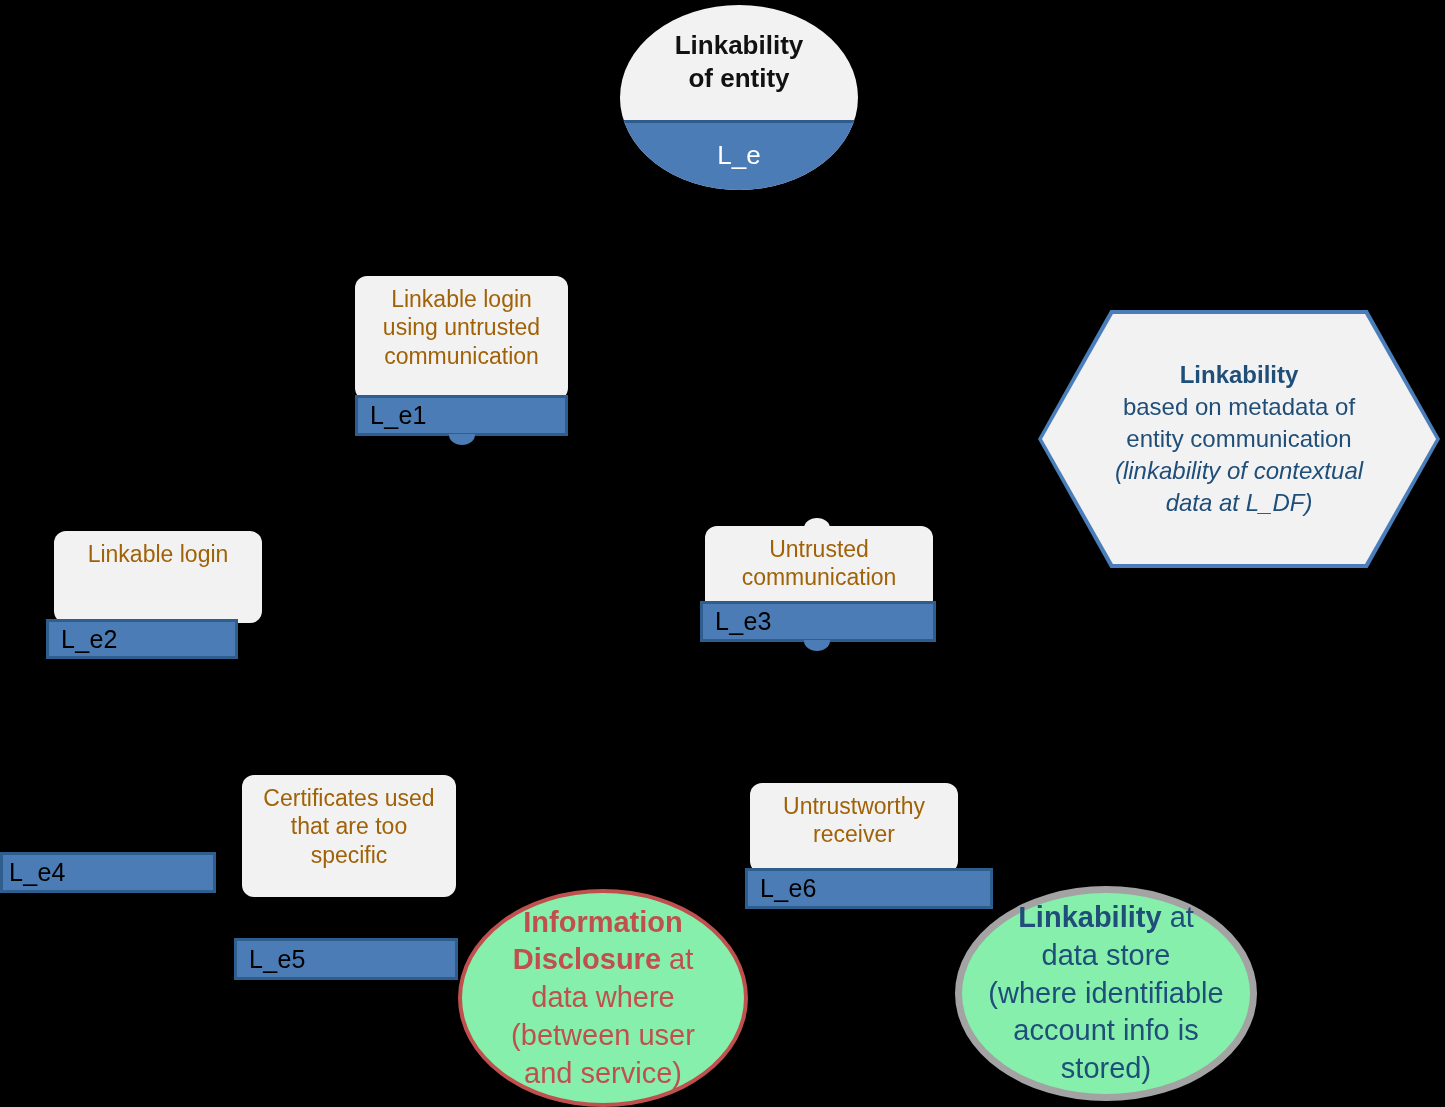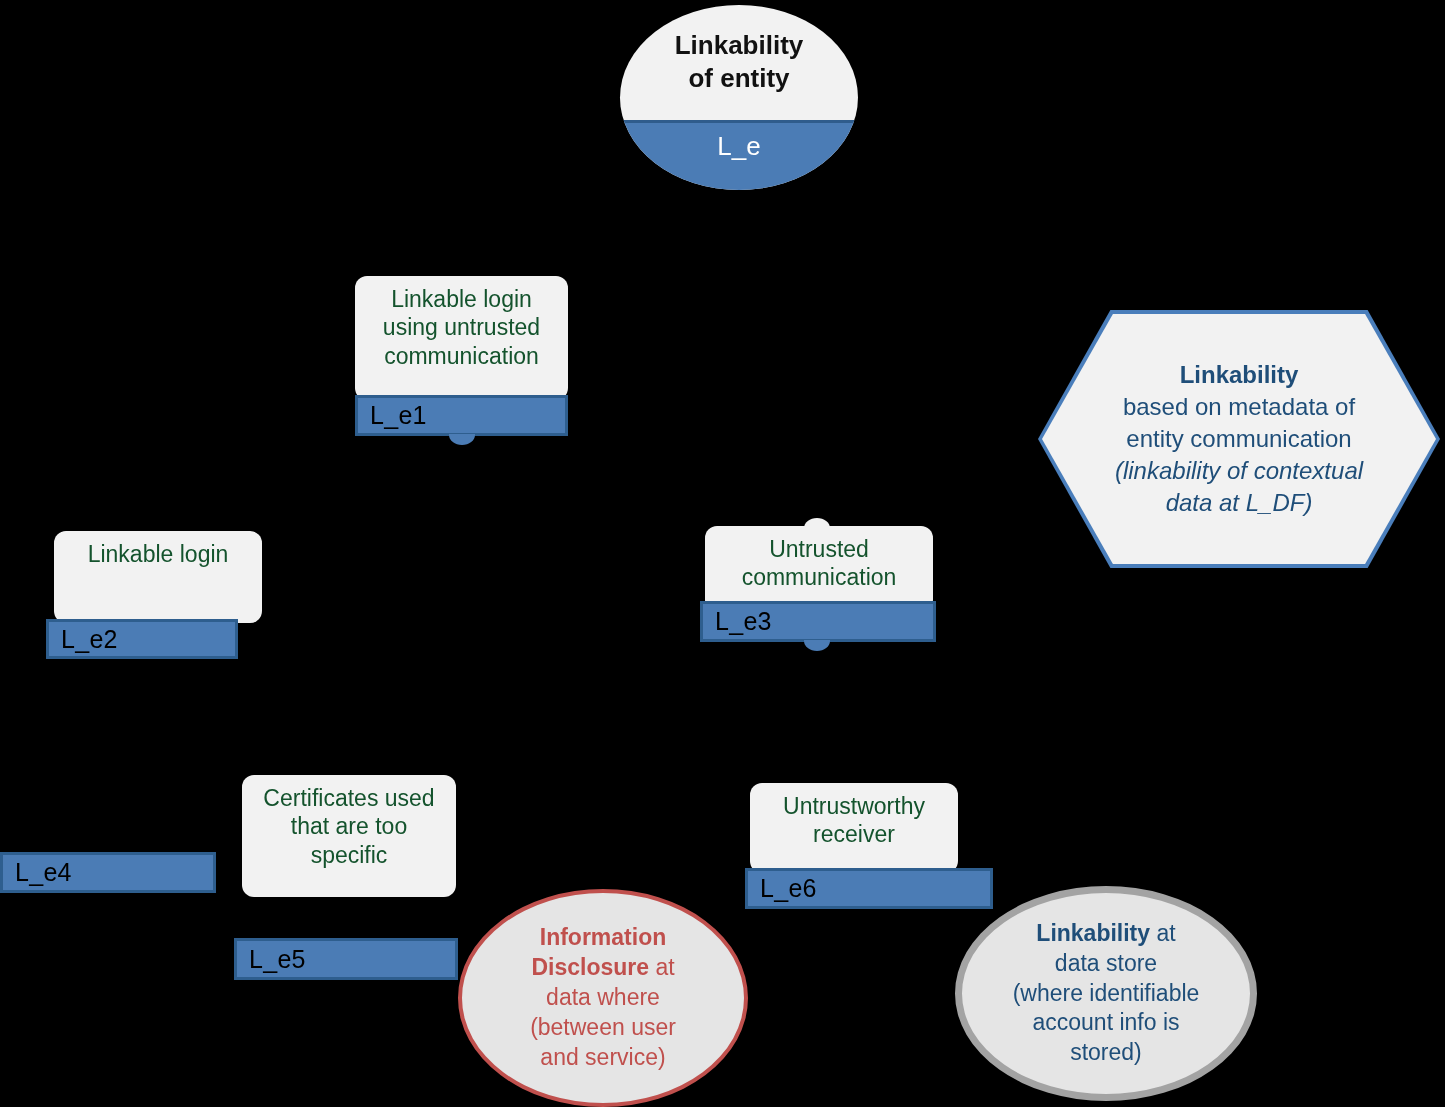--- a/index.html
+++ b/index.html
@@ -41,40 +41,40 @@
   }
   .root-ellipse .root-bottom {
     position: absolute;
     left: 0; right: 0; bottom: 0;
     height: 38%;
     background: #4B7CB5;
     border-top: 3px solid #2F5C8C;
     display: flex;
     align-items: flex-start;
     justify-content: center;
-    padding-top: 8px;
+    padding-top: 17px;
     box-sizing: border-box;
     color: #FFFFFF;
     font-size: 26px;
   }
 
   
   .node {
     position: absolute;
   }
   .node .node-body {
     position: absolute;
     background: #F2F2F2;
     border-radius: 12px;
     display: flex;
     align-items: flex-start;
     justify-content: center;
     text-align: center;
     font-size: 23px;
-    color: #14532d;
+    color: #a16207;
     line-height: 1.23;
     padding: 9px 10px 0 10px;
     box-sizing: border-box;
   }
   .node .node-id {
     position: absolute;
     background: #4B7CB5;
     border: 3px solid #2E5E8E;
     box-sizing: border-box;
     display: flex;
@@ -121,28 +121,28 @@
     line-height: 1.34;
     padding: 0 40px;
   }
   .hex-text b { font-weight: bold; }
   .hex-text i { }
 
   
   .bubble {
     position: absolute;
     border-radius: 50%;
-    background: #e5e5e5;
+    background: #86efac;
     display: flex;
     align-items: center;
     justify-content: center;
     box-sizing: border-box;
     text-align: center;
     line-height: 1.3;
-    font-size: 23px;
+    font-size: 29px;
     padding: 0 22px;
   }
   .bubble.red {
     border: 4px solid #C0504D;
     color: #C0504D;
   }
   .bubble.blue {
     border: 7px solid #a3a3a3;
     color: #1F4E79;
   }
@@ -190,21 +190,21 @@
       <span>
         <span>Untrusted</span><br>
         <span>communication</span>
       </span>
     </div>
     <div class="node-id" style="left:0; top:83px; width:236px; height:41px;">L_e3</div>
     <div class="nub-bottom" style="left:104px; top:122px;"></div>
   </div>
 
   <div class="node" style="left:0px; top:766px; width:220px; height:130px;">
-    <div class="node-id" style="left:0; top:86px; width:216px; height:41px;">L_e4</div>
+    <div class="node-id" style="left:0; top:86px; width:216px; height:41px;padding-left:6px;">L_e4</div>
   </div>
 
   <div class="node" style="left:234px; top:775px; width:226px; height:162px;">
     <div class="node-body" style="left:8px; top:0; width:214px; height:122px;">
       <span>
         <span>Certificates used</span><br>
         <span>that are too</span><br>
         <span>specific</span>
       </span>
     </div>

